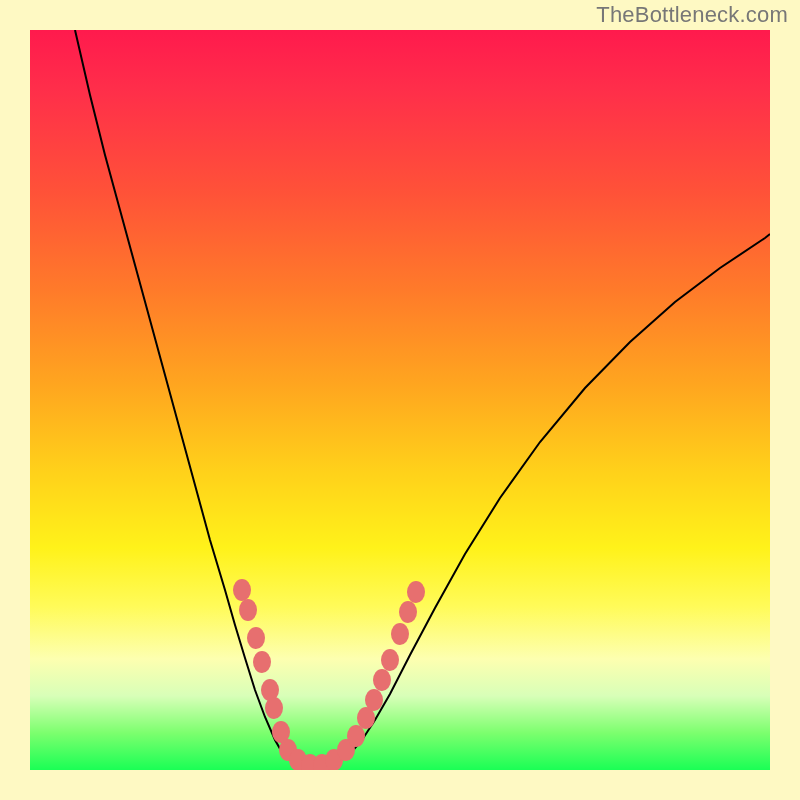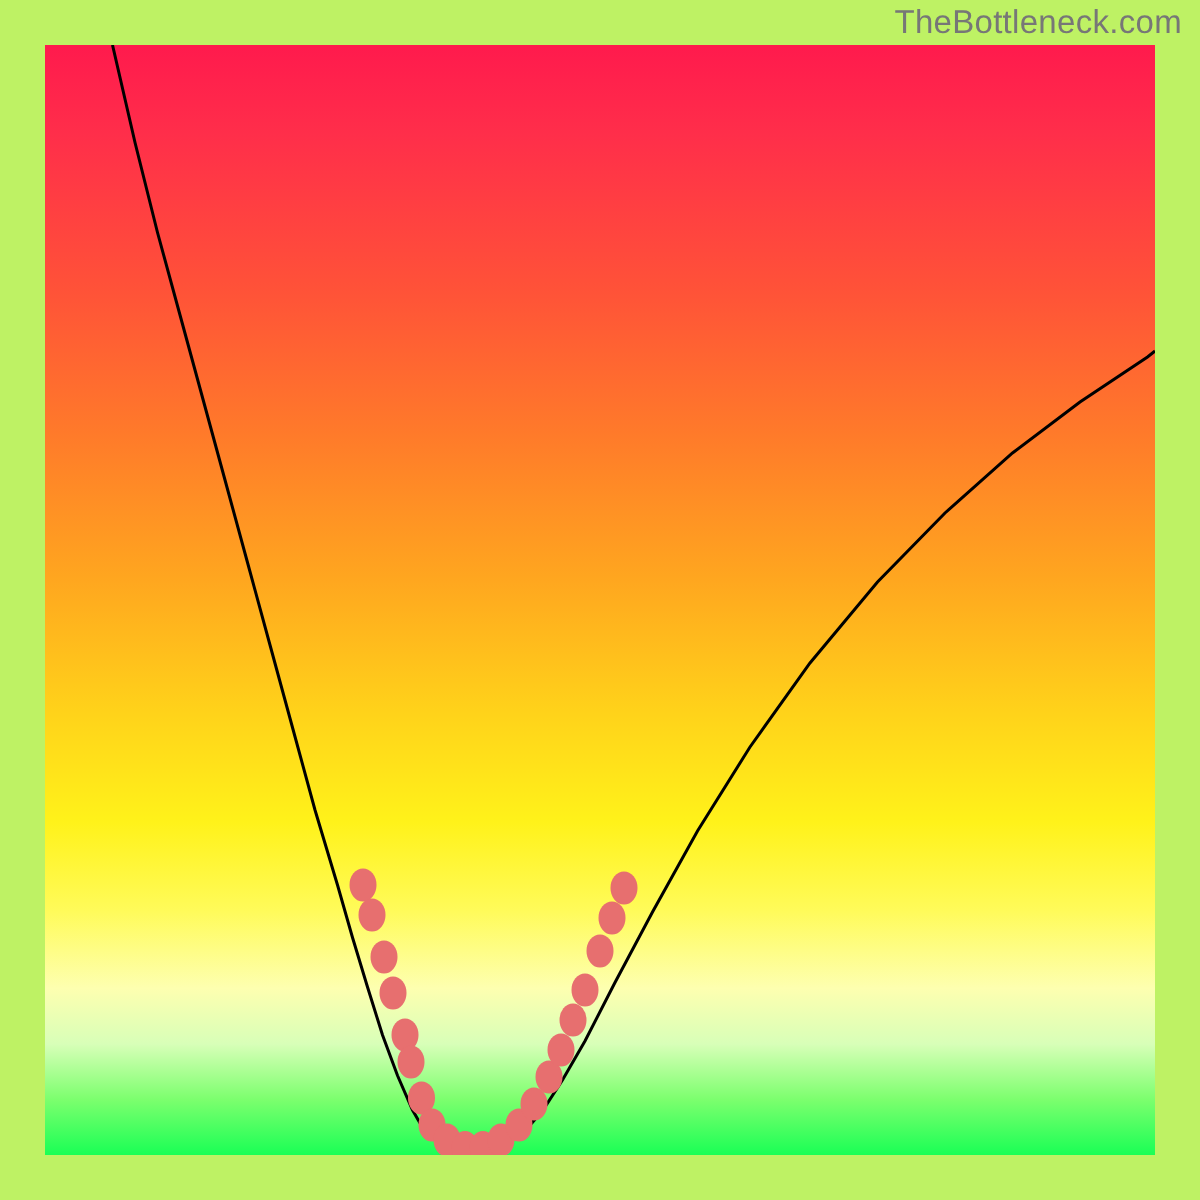--- a/index.html
+++ b/index.html
@@ -7,21 +7,21 @@
     padding: 0;
     width: 800px;
     height: 800px;
     overflow: hidden;
     background: #000;
     font-family: Arial, Helvetica, sans-serif;
   }
   .frame {
     position: absolute;
     inset: 0;
-    background: #bef264;
+    background: #fef9c3;
   }
   .plot-area {
     position: absolute;
     left: 30px;
     top: 30px;
     width: 740px;
     height: 740px;
     overflow: hidden;
   }
   .gradient-bg {

